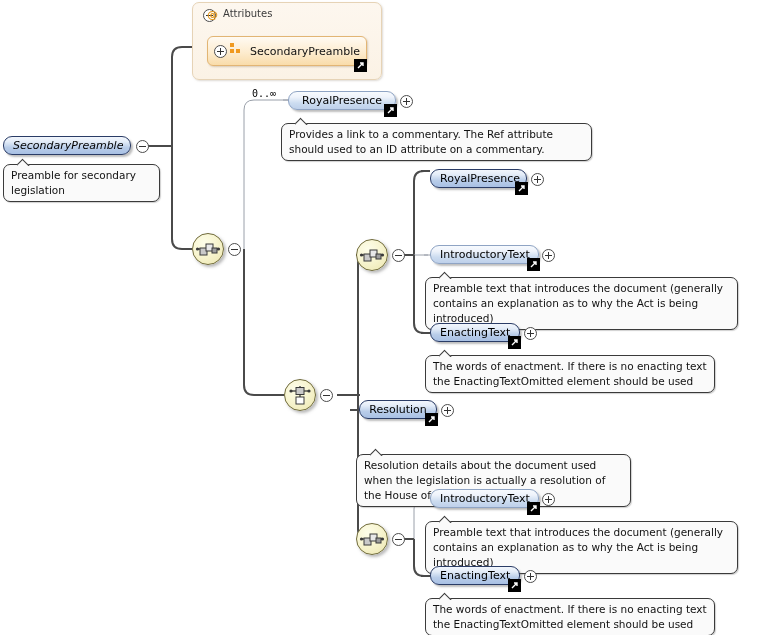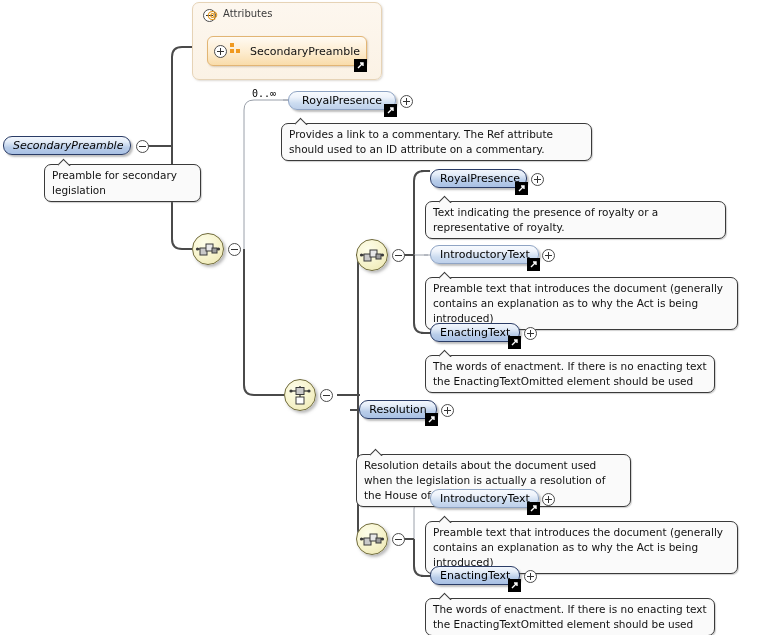--- a/index.html
+++ b/index.html
@@ -255,21 +255,21 @@
             <path d="M3 8 L8 3 M5 3 L8 3 L8 6" stroke="#fff" stroke-width="1.4" fill="none"></path>
           </svg>
       </span>
     </div>
   </div>
 
   <div class="node" style="left:3px; top:136px; width:128px;font-style:italic;">
     <span class="node-label">SecondaryPreamble</span>
   </div>
   <div class="pm" style="left:136px; top:140px;"></div>
-  <div class="bubble" style="left:3px; top:164px; width:157px;margin-left:41px;">
+  <div class="bubble" style="left:3px; top:164px; width:157px;">
     <span class="tail"></span>
     <span>Preamble for secondary legislation</span>
   </div>
 
   <div class="comp" style="left:192px; top:233px;">
     <svg width="30" height="30" viewBox="0 0 30 30">
       <line x1="4" y1="15" x2="26" y2="15" stroke="#3a3a3a" stroke-width="1.3"></line>
       <circle cx="4.5" cy="15" r="1.6" fill="#3a3a3a"></circle>
       <circle cx="25.5" cy="15" r="1.6" fill="#3a3a3a"></circle>
       <rect x="7" y="14" width="7" height="7" fill="#c9c9c9" stroke="#3a3a3a" stroke-width="1"></rect>
@@ -322,24 +322,20 @@
   <div class="node" style="left:430px; top:169px; width:97px;">
     <span class="node-label">RoyalPresence</span>
     <span class="refbadge" style="right:-2px; bottom:-8px;">
       <svg width="11" height="11" viewBox="0 0 11 11">
           <rect x="0" y="0" width="11" height="11" fill="#000"></rect>
           <path d="M3 8 L8 3 M5 3 L8 3 L8 6" stroke="#fff" stroke-width="1.4" fill="none"></path>
         </svg>
     </span>
   </div>
   <div class="pm plus" style="left:531px; top:173px;"></div>
-  <div class="bubble" style="left:425px; top:201px; width:301px;">
-    <span class="tail"></span>
-    <span>Text indicating the presence of royalty or a representative of royalty.</span>
-  </div>
 
   <div class="node optional" style="left:430px; top:245px; width:109px;">
     <span class="node-label">IntroductoryText</span>
     <span class="refbadge" style="right:-2px; bottom:-8px;">
       <svg width="11" height="11" viewBox="0 0 11 11">
           <rect x="0" y="0" width="11" height="11" fill="#000"></rect>
           <path d="M3 8 L8 3 M5 3 L8 3 L8 6" stroke="#fff" stroke-width="1.4" fill="none"></path>
         </svg>
     </span>
   </div>

